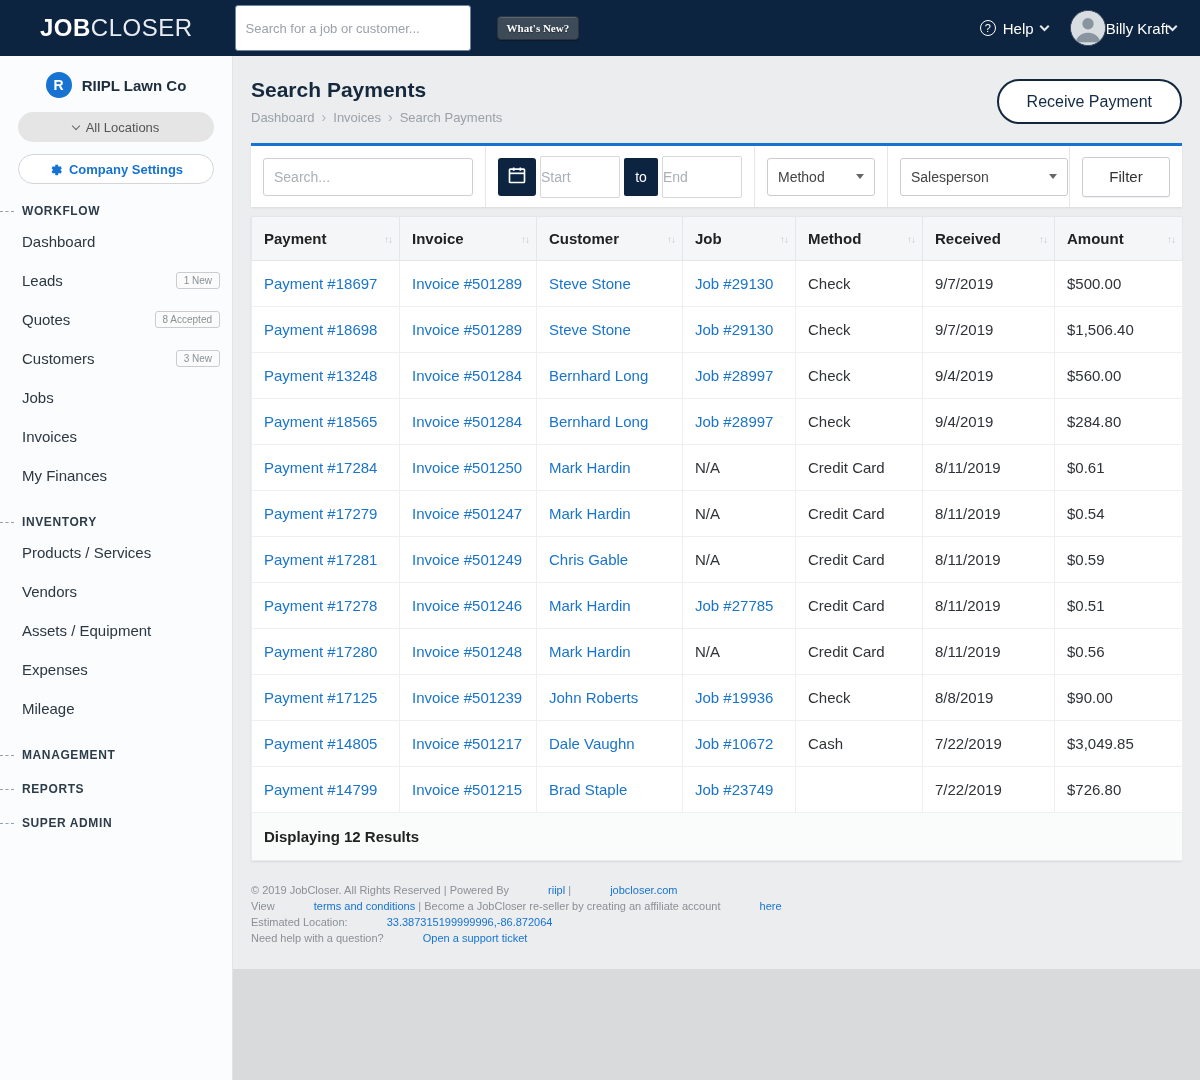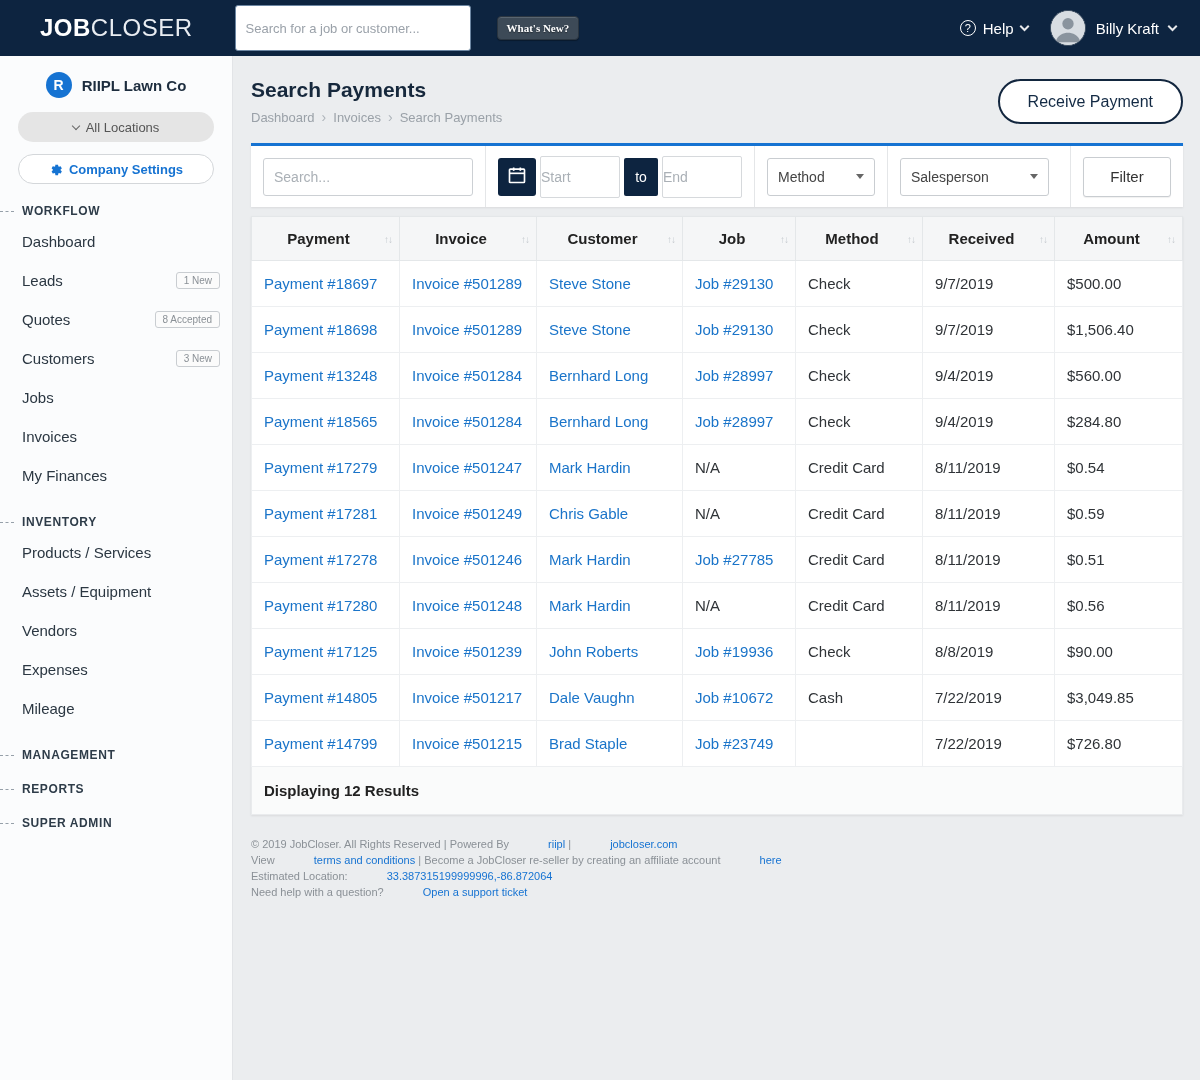--- a/index.html
+++ b/index.html
@@ -12,27 +12,27 @@
   .logo { font-size:24px; letter-spacing:.5px; color:#fff; white-space:nowrap; cursor:pointer; }
   .logo .bold { font-weight:700; }
   .logo .light { font-weight:300; color:#e9edf2; }
   .top-search { margin-left:42px; width:236px; height:46px; border:1px solid #6c86a2; border-radius:3px; padding:0 10px; font-size:13px; font-family:inherit; color:#444; background:#fff; }
   .top-search::placeholder { color:#9aa1a9; }
   .whats-new { margin-left:26px; background:#3d4a57; border:1px solid #2a3540; border-radius:4px; color:#fff; font-size:11px; font-weight:700; padding:5px 9px; cursor:pointer; box-shadow: inset 0 1px 0 rgba(255,255,255,.15), 0 1px 1px rgba(0,0,0,.3); text-shadow:0 1px 1px rgba(0,0,0,.4);font-family:Liberation Serif, serif; }
   .top-right { margin-left:auto; display:flex; align-items:center; gap:22px; color:#fff; }
   .help-group { display:flex; align-items:center; gap:7px; cursor:pointer; font-size:15px; }
   .qmark { width:16px; height:16px; border:1px solid #fff; border-radius:50%; font-size:11px; display:flex; align-items:center; justify-content:center; }
   .chev { display:inline-block; width:7px; height:7px; border-right:2px solid rgba(255,255,255,.9); border-bottom:2px solid rgba(255,255,255,.9); transform:rotate(45deg); margin-top:-4px; }
-  .user-group { display:flex; align-items:center; gap:10px; cursor:pointer; font-size:15px; }
+  .user-group { display:flex; align-items:center; cursor:pointer; font-size:15px; }
   .avatar { width:36px; height:36px; border-radius:50%; overflow:hidden; background:#cfd4d9; border:1px solid #3a4c60; flex-shrink:0; }
 
   
   .layout { display:flex; height:1024px; }
   .sidebar { width:233px; flex-shrink:0; background:#fbfcfd; border-right:1px solid #e2e4e7; padding-top:16px; }
-  .main { flex:1; display:flex; flex-direction:row; min-width:0;gap:20px; }
+  .main { flex:1; display:flex; flex-direction:column; min-width:0;gap:20px; }
   .content { background:#ebedef; padding:16px 18px 22px; min-height:906px; }
   .main-rest { flex:1; background:#d8dadc; }
 
   
   .company-row { display:flex; align-items:center; justify-content:center; gap:10px; cursor:pointer; }
   .company-circle { width:26px; height:26px; border-radius:50%; background:#1673d2; color:#fff; font-weight:700; font-size:14px; display:flex; align-items:center; justify-content:center; }
   .company-name { font-size:15px; font-weight:600; color:#1d2d3e; }
   .pill { width:196px; height:30px; border-radius:15px; display:flex; align-items:center; justify-content:center; gap:7px; font-size:13px; margin:0 auto; cursor:pointer; }
   .loc-pill { margin-top:14px; background:#e5e5e5; color:#555; }
   .loc-chev { width:6px; height:6px; border-right:1.5px solid #666; border-bottom:1.5px solid #666; transform:rotate(45deg); margin-top:-3px; }
@@ -56,28 +56,28 @@
   .filter-card { margin-top:18px; background:#fff; border-top:3px solid #1673d2; box-shadow:0 1px 2px rgba(0,0,0,.08); height:64px; display:flex; align-items:center; padding:0 12px; }
   .fdivider { width:1px; align-self:stretch; background:#e4e6e8; margin:0 12px; }
   .f-search { width:210px; height:38px; border:1px solid #ccd0d4; border-radius:3px; padding:0 10px; font-size:14px; font-family:inherit; color:#444; }
   .f-search::placeholder, .date-input::placeholder { color:#aab0b6; }
   .date-group { display:flex; align-items:center; gap:4px; }
   .cal-btn { width:38px; height:38px; background:#0d2440; border:none; border-radius:3px; display:flex; align-items:center; justify-content:center; cursor:pointer; }
   .date-input { width:80px; height:42px; border:1px solid #d6d9dc; border-radius:2px; padding:0 0; font-size:14px; font-family:inherit; color:#444; }
   .to-box { width:34px; height:38px; background:#0d2440; color:#fff; font-size:14px; display:flex; align-items:center; justify-content:center; border-radius:2px; }
   .fselect { height:38px; border:1px solid #c9cdd1; border-radius:3px; background:#fff; display:flex; align-items:center; justify-content:space-between; padding:0 10px; font-size:14px; color:#444; cursor:pointer; }
   .sel-method { width:108px; }
-  .sel-sales { width:149px; }
+  .sel-sales { width:168px; }
   .tri { width:0; height:0; border-left:4px solid transparent; border-right:4px solid transparent; border-top:5px solid #666; margin-left:8px; }
   .filter-btn { width:88px; height:40px; background:#fff; border:1px solid #c9cdd1; border-radius:3px; font-size:15px; font-family:inherit; color:#333; cursor:pointer; box-shadow:0 1px 1px rgba(0,0,0,.06); }
 
   
   .table-card { margin-top:9px; background:#fff; box-shadow:0 1px 2px rgba(0,0,0,.08); }
   table { width:100%; border-collapse:collapse; table-layout:fixed; }
-  thead th { background:#f5f6f7; font-size:15px; font-weight:700; color:#222; text-align:center; padding:13px 26px 13px 12px; border:1px solid #e4e7e9; position:relative; cursor:pointer; }
+  thead th { background:#f5f6f7; font-size:15px; font-weight:700; color:#222; text-align:left; padding:13px 26px 13px 12px; border:1px solid #e4e7e9; position:relative; cursor:pointer; }
   .sort { position:absolute; right:7px; top:50%; transform:translateY(-50%); font-size:10px; color:#c4c9ce; letter-spacing:-1px; }
   tbody td { font-size:15px; padding:14px 12px; border:1px solid #edeff1; color:#2f3337; white-space:nowrap; overflow:hidden; }
   .tlink { color:#1a74c9; }
   .results-row td { font-weight:700; color:#222; background:#fafbfb; border:1px solid #e9ebed; padding:15px 12px; }
 
   
   .site-footer { margin-top:22px; font-size:11px; color:#8a9096; line-height:1.45; }
   .flink { color:#1673d2;padding-left:36px; }
 </style>
 </head>
@@ -156,24 +156,24 @@
         <div class="nav-item">
           <span>My Finances</span>
         </div>
         <div class="nav-section">
           <span>INVENTORY</span>
         </div>
         <div class="nav-item">
           <span>Products / Services</span>
         </div>
         <div class="nav-item">
+          <span>Vendors</span>
+        </div>
+        <div class="nav-item">
           <span>Assets / Equipment</span>
-        </div>
-        <div class="nav-item">
-          <span>Vendors</span>
         </div>
         <div class="nav-item">
           <span>Expenses</span>
         </div>
         <div class="nav-item">
           <span>Mileage</span>
         </div>
         <div class="nav-section">
           <span>MANAGEMENT</span>
         </div>
@@ -288,20 +288,29 @@
               <tr>
                 <td><a class="tlink">Payment #18565</a></td>
                 <td><a class="tlink">Invoice #501284</a></td>
                 <td><a class="tlink">Bernhard Long</a></td>
                 <td><a class="tlink">Job #28997</a></td>
                 <td>Check</td>
                 <td>9/4/2019</td>
                 <td>$284.80</td>
               </tr>
               <tr>
+                <td><a class="tlink">Payment #17284</a></td>
+                <td><a class="tlink">Invoice #501250</a></td>
+                <td><a class="tlink">Mark Hardin</a></td>
+                <td>N/A</td>
+                <td>Credit Card</td>
+                <td>8/11/2019</td>
+                <td>$0.61</td>
+              </tr>
+              <tr>
                 <td><a class="tlink">Payment #17279</a></td>
                 <td><a class="tlink">Invoice #501247</a></td>
                 <td><a class="tlink">Mark Hardin</a></td>
                 <td>N/A</td>
                 <td>Credit Card</td>
                 <td>8/11/2019</td>
                 <td>$0.54</td>
               </tr>
               <tr>
                 <td><a class="tlink">Payment #17281</a></td>

